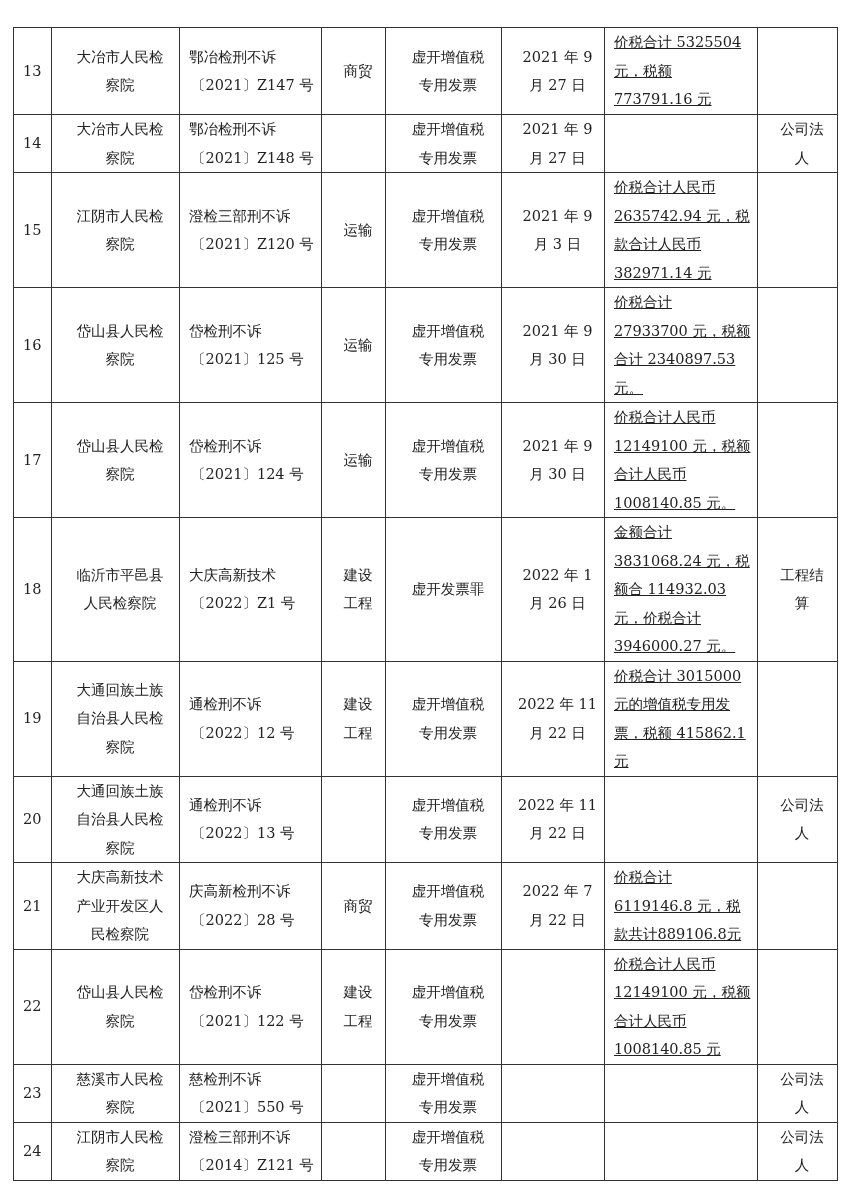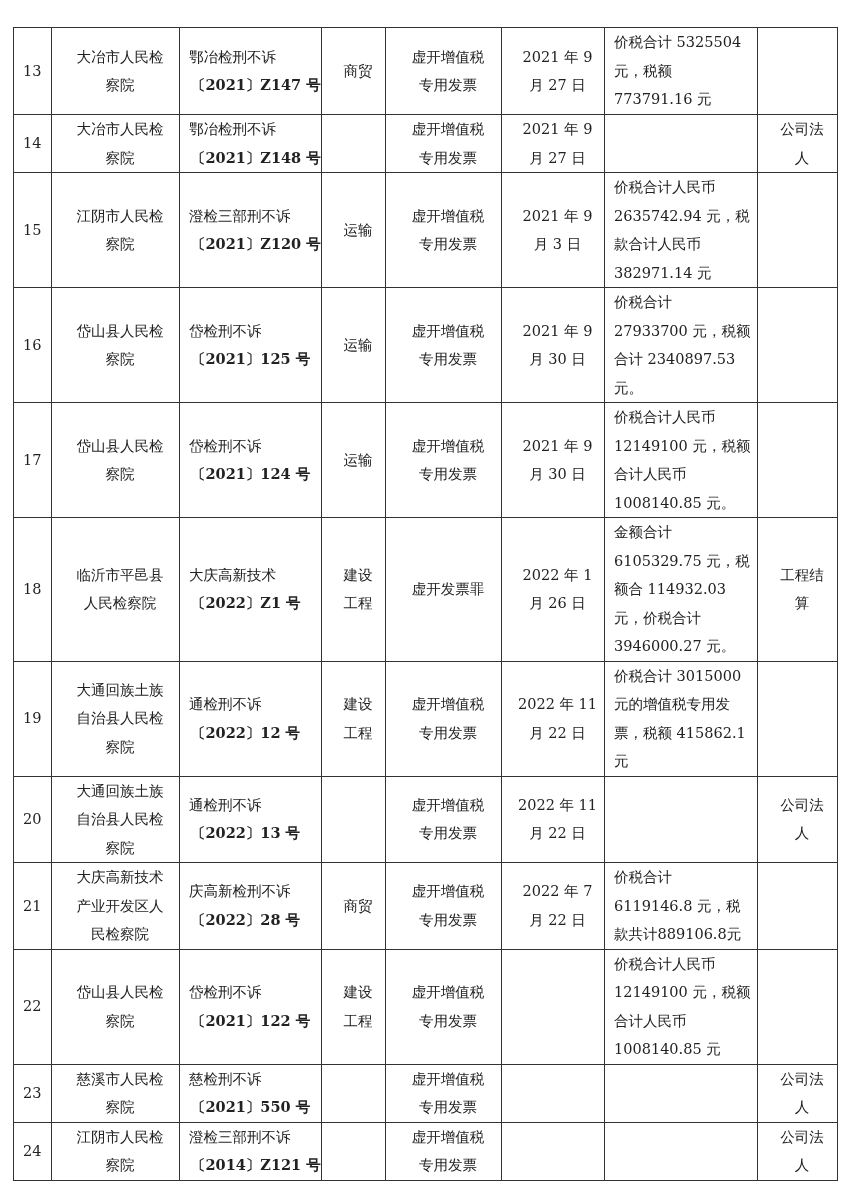--- a/index.html
+++ b/index.html
@@ -16,22 +16,22 @@
       line-height: 28.5px;
       padding: 0 0 0 9px;
       vertical-align: middle;
       word-break: break-all;
       overflow: hidden;
     }
     td.no { text-align: left; padding: 0; }
     td.ind { text-align: center; padding: 0 4px; font-family: Liberation Serif, serif; }
     td.doc { padding-left: 10px; }
     .doc .l1, .doc .l2 { display: block; white-space: nowrap; }
-    .doc .l2 { padding-left: 2px; font-weight: bold; }
-    .amt .ln { display: block; white-space: nowrap; }
+    .doc .l2 { padding-left: 2px; }
+    .amt .ln { display: block; white-space: nowrap; text-decoration: underline; }
     .cell-text { white-space: pre-line; text-align: center; }
   </style>
 </head>
 <body>
 
 <table class="cases">
   <colgroup>
     <col style="width:38px">
     <col style="width:128px">
     <col style="width:142px">
@@ -150,21 +150,21 @@
           <span class="l1">大庆高新技术</span>
           <span class="l2">〔2022〕Z1 号</span>
         </td>
         <td class="ind cell-text">建设
 工程</td>
         <td class="cell-text">虚开发票罪</td>
         <td class="cell-text">2022 年 1
 月 26 日</td>
         <td class="amt">
           <span class="ln">金额合计</span>
-          <span class="ln">6105329.75 元，税</span>
+          <span class="ln">3831068.24 元，税</span>
           <span class="ln">额合 114932.03</span>
           <span class="ln">元，价税合计</span>
           <span class="ln">3946000.27 元。</span>
         </td>
         <td class="cell-text">工程结
 算</td>
       </tr>
       <tr style="height: 114px;">
         <td class="no">19</td>
         <td class="cell-text">大通回族土族

